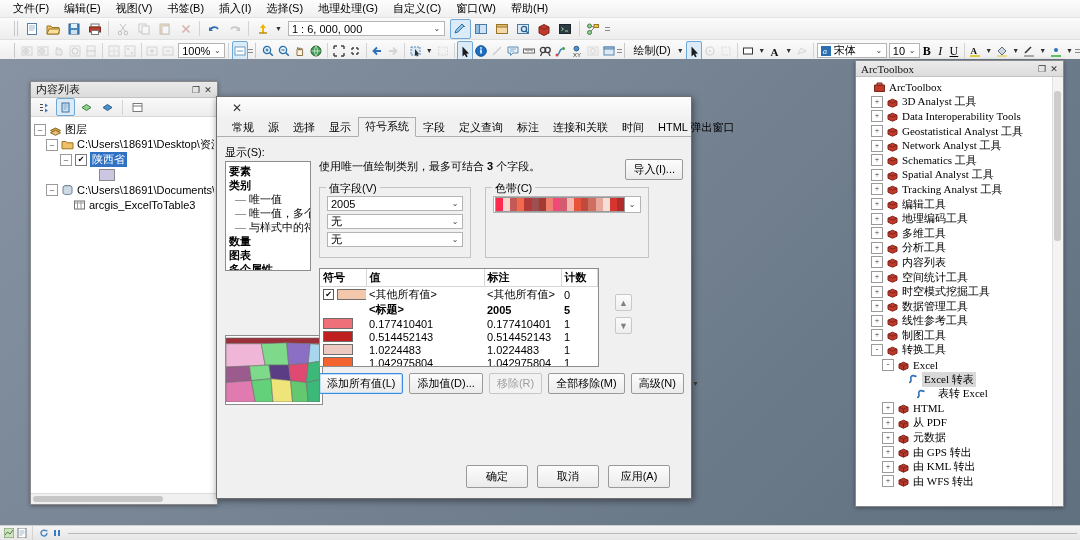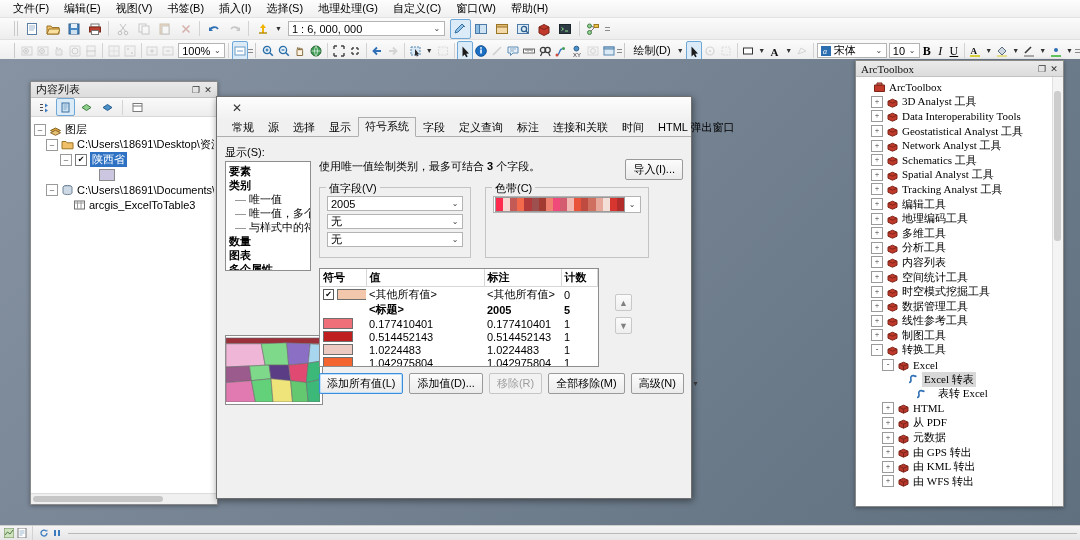--- a/index.html
+++ b/index.html
@@ -1213,20 +1213,25 @@
         <div style="display:flex;gap:6px;margin-top:6px;align-items:center;" id="table-buttons">
             <button class="btn focus">添加所有值(L)</button>
             <button class="btn">添加值(D)...</button>
             <button class="btn dis">移除(R)</button>
             <button class="btn">全部移除(M)</button>
             <button class="btn">高级(N)</button>
             <span class="tb-arrow">▼</span>
           </div>
       </div>
 
+      <div class="dlg-foot" id="dlg-foot">
+          <button class="btn foot-btn">确定</button>
+          <button class="btn foot-btn">取消</button>
+          <button class="btn foot-btn">应用(A)</button>
+        </div>
     </div>
   </div>
 
   <div class="statusbar">
     <div class="sb-ico">
       <svg width="10" height="10" viewBox="0 0 10 10">
           <rect width="10" height="10" fill="#cfe3c0" stroke="#6f8f5f"></rect>
           <path d="M1 7l2.5-3L6 6l3-4" fill="none" stroke="#4f7a3f"></path>
         </svg>
     </div>

